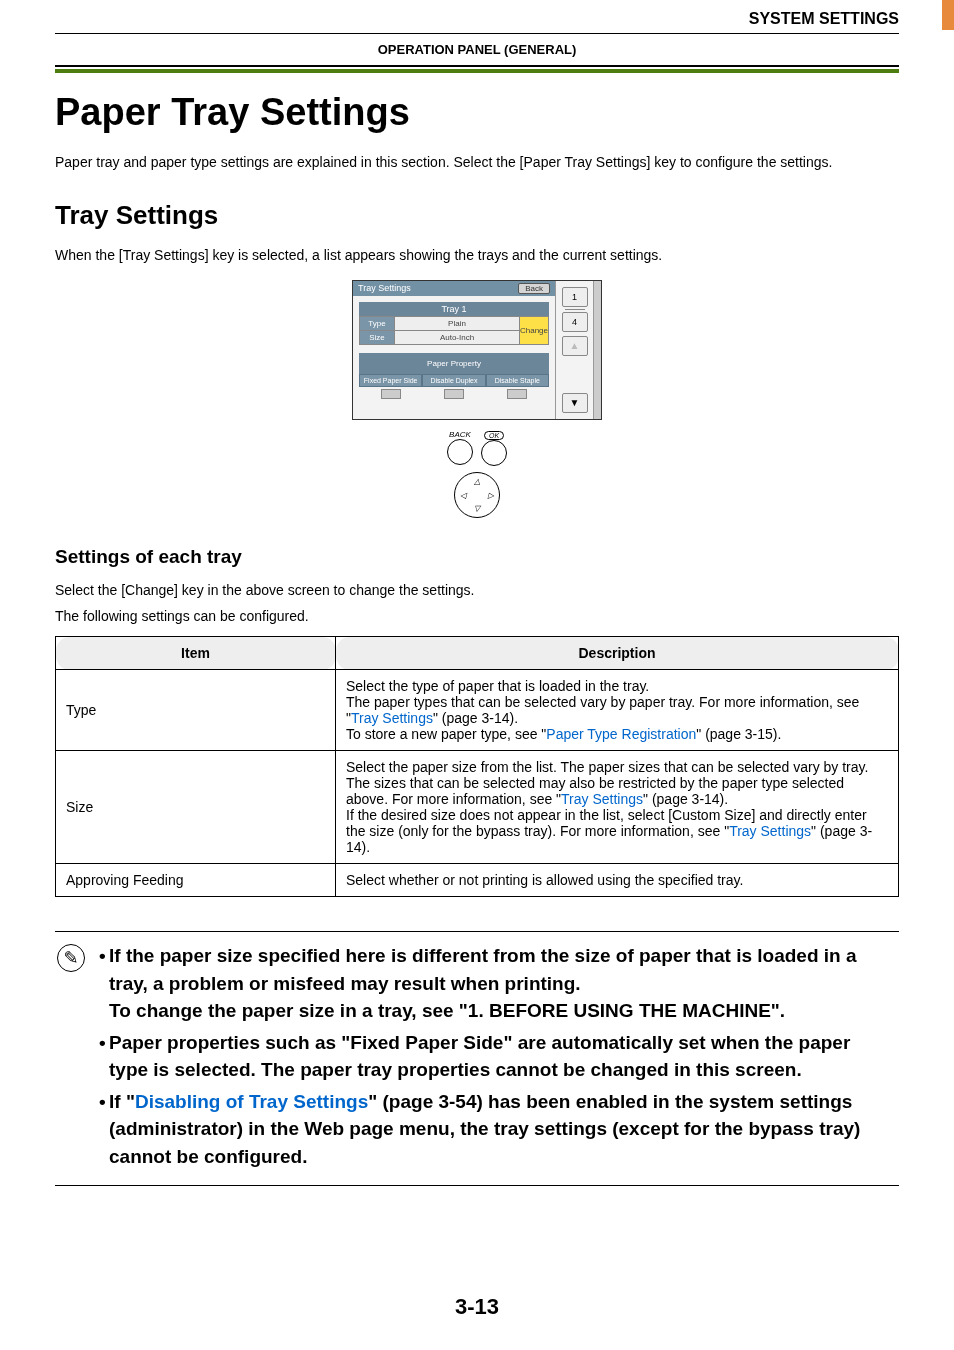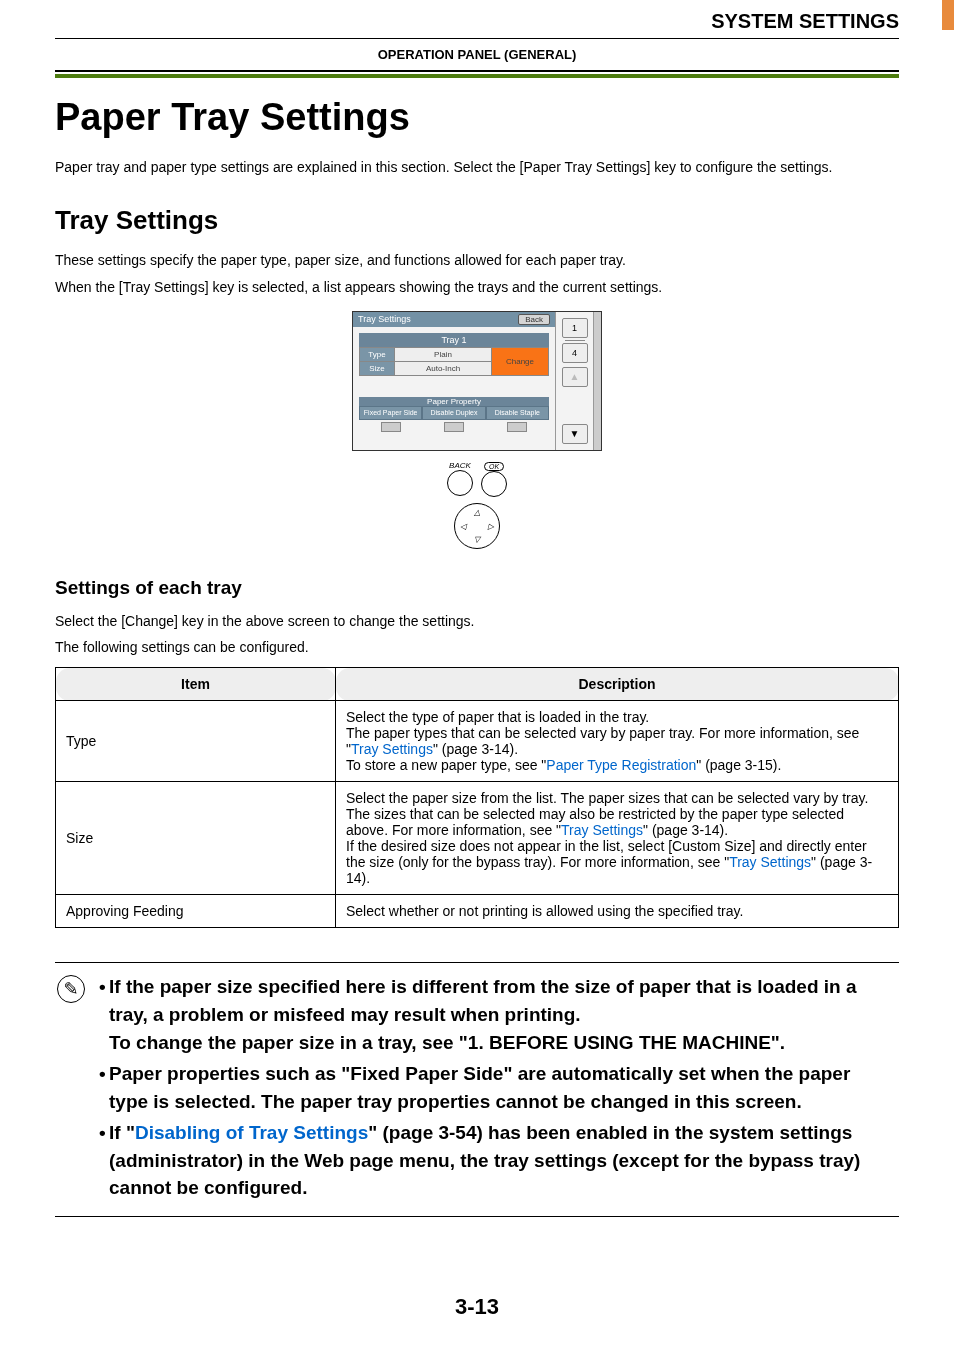--- a/index.html
+++ b/index.html
@@ -24,21 +24,21 @@
       padding: 10px 55px 0 55px;
     }
     .hdr-line1 {
       border-bottom: 1px solid #000;
       padding-bottom: 5px;
       margin-bottom: 2px;
     }
     .hdr-title {
       text-align: right;
       font-weight: bold;
-      font-size: 20px;
+      font-size: 16px;
     }
     .hdr-line2 {
       border-bottom: 2px solid #000;
       padding: 6px 0 8px 0;
     }
     .hdr-sub {
       text-align: center;
       font-weight: bold;
       font-size: 13px;
     }
@@ -82,22 +82,22 @@
     .shot-left { flex: 1; display: flex; flex-direction: column; padding: 0; }
     .shot-right { width: 38px; background: #f3f3f3; border-left: 1px solid #999; display:flex; flex-direction:column; align-items:center; padding: 4px 3px; }
     .shot-tb { background: #7391a5; color: #fff; display:flex; justify-content:space-between; padding: 2px 5px; font-size:9px; }
     .shot-tb-back { background: #d5d5d5; color:#333; border:1px solid #555; border-radius:2px; padding: 0 6px; font-size: 8px; display:inline-block; }
     .shot-body { padding: 6px 6px; flex:1; }
     .tray1 { background:#6b8599; color:#fff; text-align:center; padding:2px; font-size:9px; }
     .row1 { display:flex; border:1px solid #888; font-size:8px; }
     .cell { border-right:1px solid #888; padding:2px 3px; }
     .cell-hdr { background:#7a95a7; color:#fff; width:35px; text-align:center; }
     .cell-val { background:#eee; flex:1; text-align:center; color:#444; }
-    .cell-chg { background:#f97316; width:56px; display:flex; align-items:center; justify-content:center; color:#444; border:0; }
-    .pprop { background:#6b8599; color:#fff; text-align:center; padding:0; font-size:8px; margin-top:21px; }
+    .cell-chg { background:#fde047; width:28px; display:flex; align-items:center; justify-content:center; color:#444; border:0; }
+    .pprop { background:#6b8599; color:#fff; text-align:center; padding:6px; font-size:8px; margin-top:8px; }
     .prow { display:flex; }
     .pcell { flex:1; background:#7a95a7; color:#fff; font-size:7px; text-align:center; padding:2px 1px; border:1px solid #5b7588; line-height:1.1; }
     .chk { width:20px; height:10px; background:#ccc; border:1px solid #888; margin:2px auto 0; }
     .numbtn { width:26px; height:20px; background:#eee; border:1px solid #888; border-radius:2px; display:flex; align-items:center; justify-content:center; margin:2px 0; font-size:9px; }
     .arrowbtn { width:26px; height:20px; background:#eee; border:1px solid #888; border-radius:2px; display:flex; align-items:center; justify-content:center; margin:2px 0; font-size:10px; }
     .scrollbar-sim { background:#ccc; width:8px; height:100%; border-left:1px solid #999; }
     .panel-btns { text-align:center; margin-top:10px; font-size:9px; font-style:italic; }
     .pb-row { display:flex; justify-content:center; gap:8px; align-items:center; }
     .pb-circ { width:26px; height:26px; border:1px solid #000; border-radius:50%; }
     .ok-label { border:1px solid #000; border-radius:6px; padding:0 4px; font-size:7px; font-style:italic; }
@@ -135,21 +135,20 @@
   </div>
   <div class="hdr-line2">
     <div class="hdr-sub">OPERATION PANEL (GENERAL)</div>
   </div>
 
   <div class="main-border">
     <h1>Paper Tray Settings</h1>
     <p class="para">Paper tray and paper type settings are explained in this section. Select the [Paper Tray Settings] key to configure the settings.</p>
 
     <h2>Tray Settings</h2>
-    <p class="para">These settings specify the paper type, paper size, and functions allowed for each paper tray.</p>
     <p class="para">When the [Tray Settings] key is selected, a list appears showing the trays and the current settings.</p>
 
     <div class="shot-wrap">
       <div class="shot">
         <div class="shot-left">
           <div class="shot-tb">
             <span>Tray Settings</span>
             <span class="shot-tb-back">Back</span>
           </div>
           <div class="shot-body">

